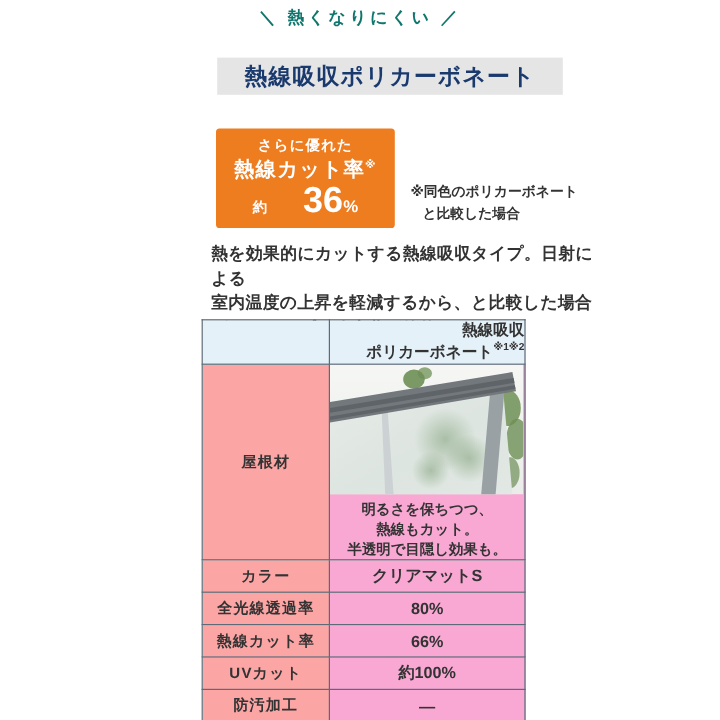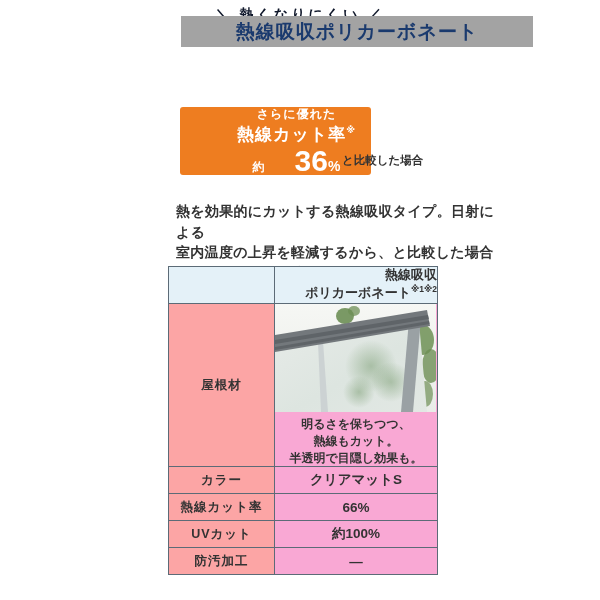--- a/index.html
+++ b/index.html
@@ -3,33 +3,33 @@
 <meta charset="utf-8">
 <style>
   html,body{margin:0;padding:0;background:#ffffff;}
   .page{
     position:relative;width:600px;height:600px;background:#ffffff;overflow:hidden;
     font-family:"Liberation Sans","DejaVu Sans",sans-serif;color:#333;
   }
   
   .tagline{
     position:absolute;left:0;top:6px;width:600px;text-align:center;
-    font-size:14px;font-weight:bold;letter-spacing:3px;color:#0f172a;
+    font-size:14px;font-weight:bold;letter-spacing:3px;color:#0f766e;
   }
   
   .banner{
-    position:absolute;left:181px;top:16px;width:352px;height:31px;
-    background:#a3a3a3;display:flex;align-items:center;justify-content:center;
+    position:absolute;left:181px;top:48px;width:288px;height:31px;
+    background:#e5e5e5;display:flex;align-items:center;justify-content:center;
   }
   .banner span{font-size:19px;font-weight:bold;letter-spacing:1px;color:#1a3a6e;}
   
   .badge{
-    position:absolute;left:180px;top:107px;width:149px;height:68px;
+    position:absolute;left:180px;top:107px;width:149px;height:83px;
     background:#ee7d20;border-radius:3px;color:#fff;text-align:center;
-    display:flex;flex-direction:column;justify-content:flex-start;line-height:1.25;padding-left:42px;
+    display:flex;flex-direction:column;justify-content:center;line-height:1.25;
   }
   .badge .l1{font-size:12px;font-weight:bold;letter-spacing:1px;}
   .badge .l2{font-size:17px;font-weight:bold;letter-spacing:1px;margin-top:2px;}
   .badge .l2 .sup{font-size:9px;vertical-align:super;}
   .badge .val{font-weight:bold;margin-top:1px;line-height:1;}
   .badge .val .pfx{font-size:12px;}
   .badge .val .num{font-size:30px;letter-spacing:0;margin-left:30px;}
   .badge .val .unit{font-size:14px;}
   
   .note{
@@ -75,20 +75,21 @@
     <span>熱線吸収ポリカーボネート</span>
   </div>
 
   <div class="badge">
     <div class="l1">さらに優れた</div>
     <div class="l2"><span>熱線カット率</span><span class="sup">※</span></div>
     <div class="val"><span class="pfx">約</span><span class="num">36</span><span class="unit">%</span></div>
   </div>
 
   <div class="note">
+    <div>※同色のポリカーボネート</div>
     <div>と比較した場合</div>
   </div>
 
   <div class="desc">
     <div>熱を効果的にカットする熱線吸収タイプ。日射による</div>
     <div>室内温度の上昇を軽減するから、と比較した場合</div>
     <div>グンとアップ。冷房費が節約できます。</div>
   </div>
 
   <table class="spec">
@@ -142,20 +143,24 @@
           <div>熱線もカット。</div>
           <div>半透明で目隠し効果も。</div>
         </div>
       </td>
     </tr>
     <tr class="data">
       <td class="lbl">カラー</td>
       <td class="val">クリアマットS</td>
     </tr>
     <tr class="data">
+      <td class="lbl">全光線透過率</td>
+      <td class="val">80%</td>
+    </tr>
+    <tr class="data">
       <td class="lbl">熱線カット率</td>
       <td class="val">66%</td>
     </tr>
     <tr class="data">
       <td class="lbl">UVカット</td>
       <td class="val">約100%</td>
     </tr>
     <tr class="data">
       <td class="lbl">防汚加工</td>
       <td class="val">—</td>

